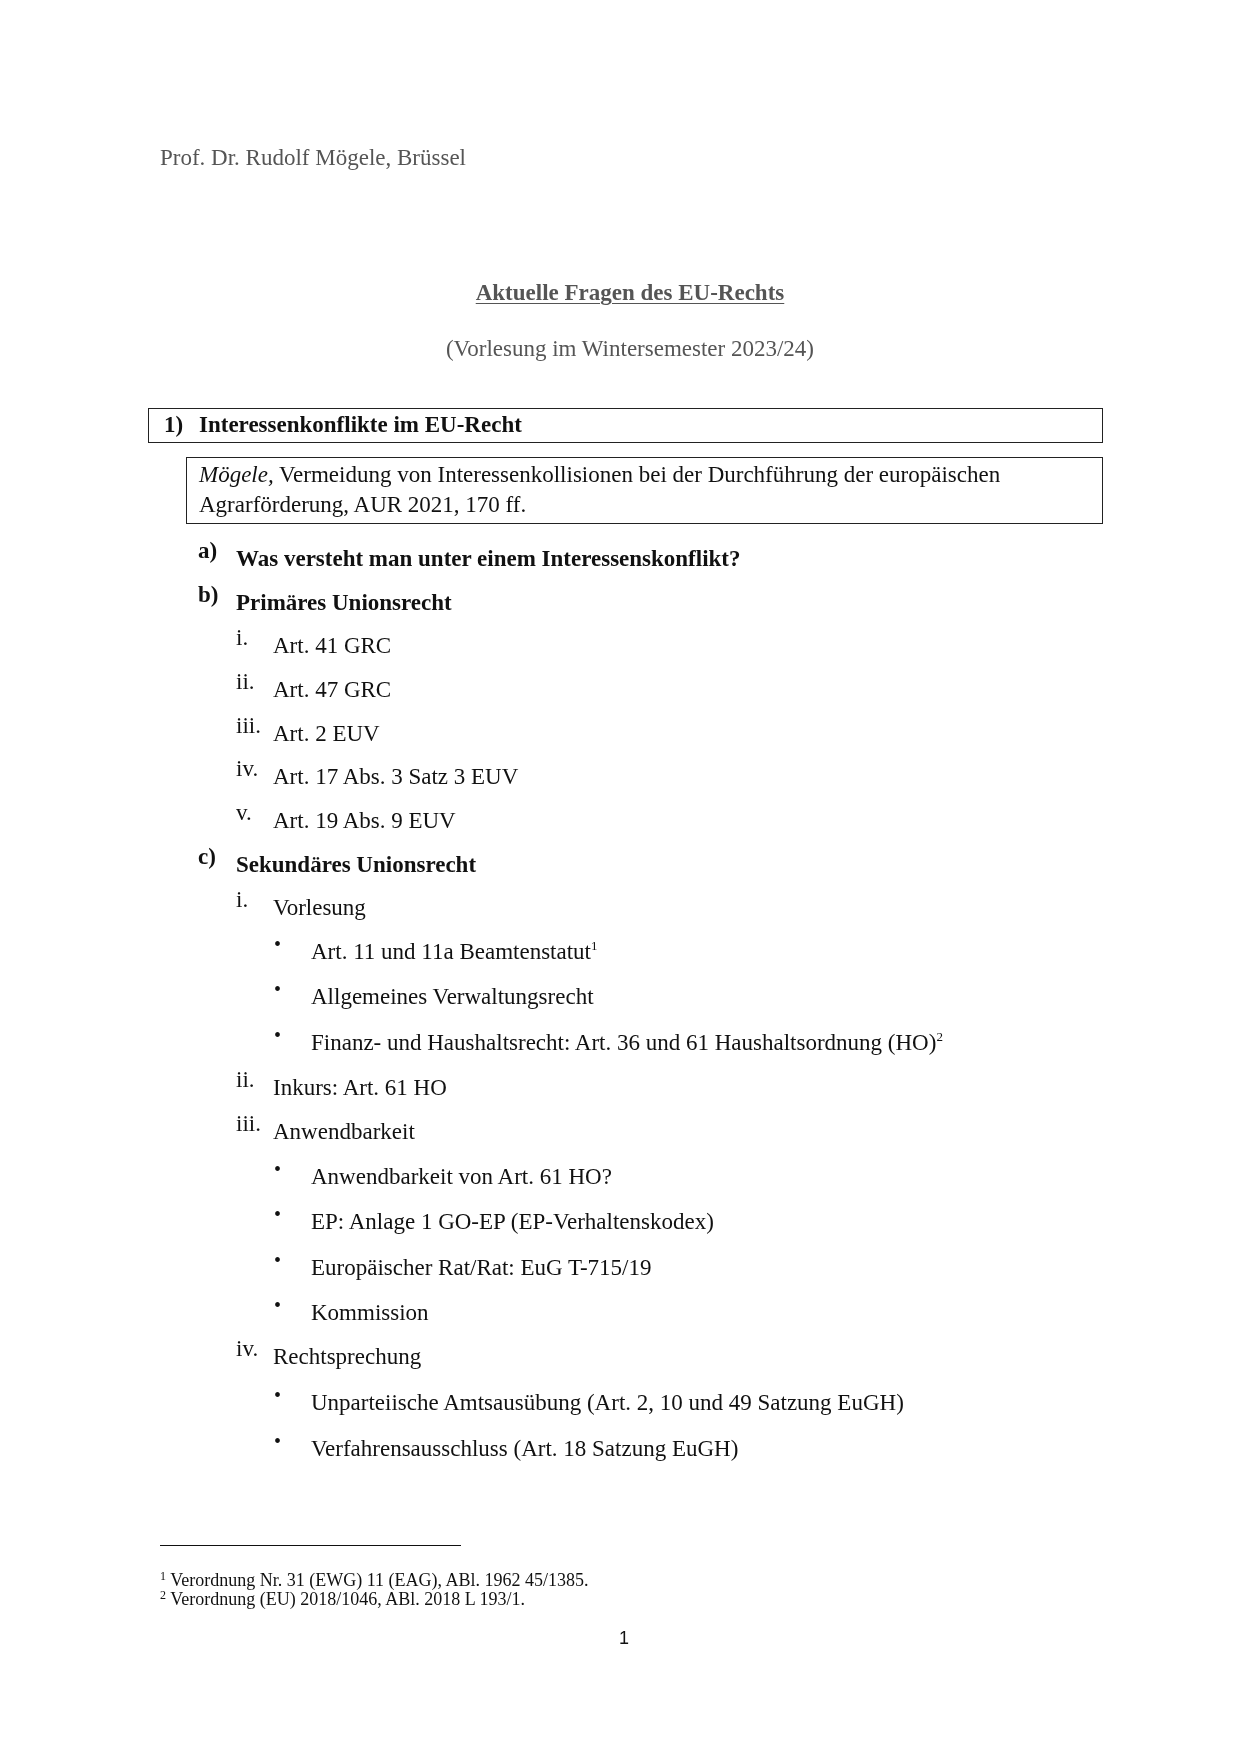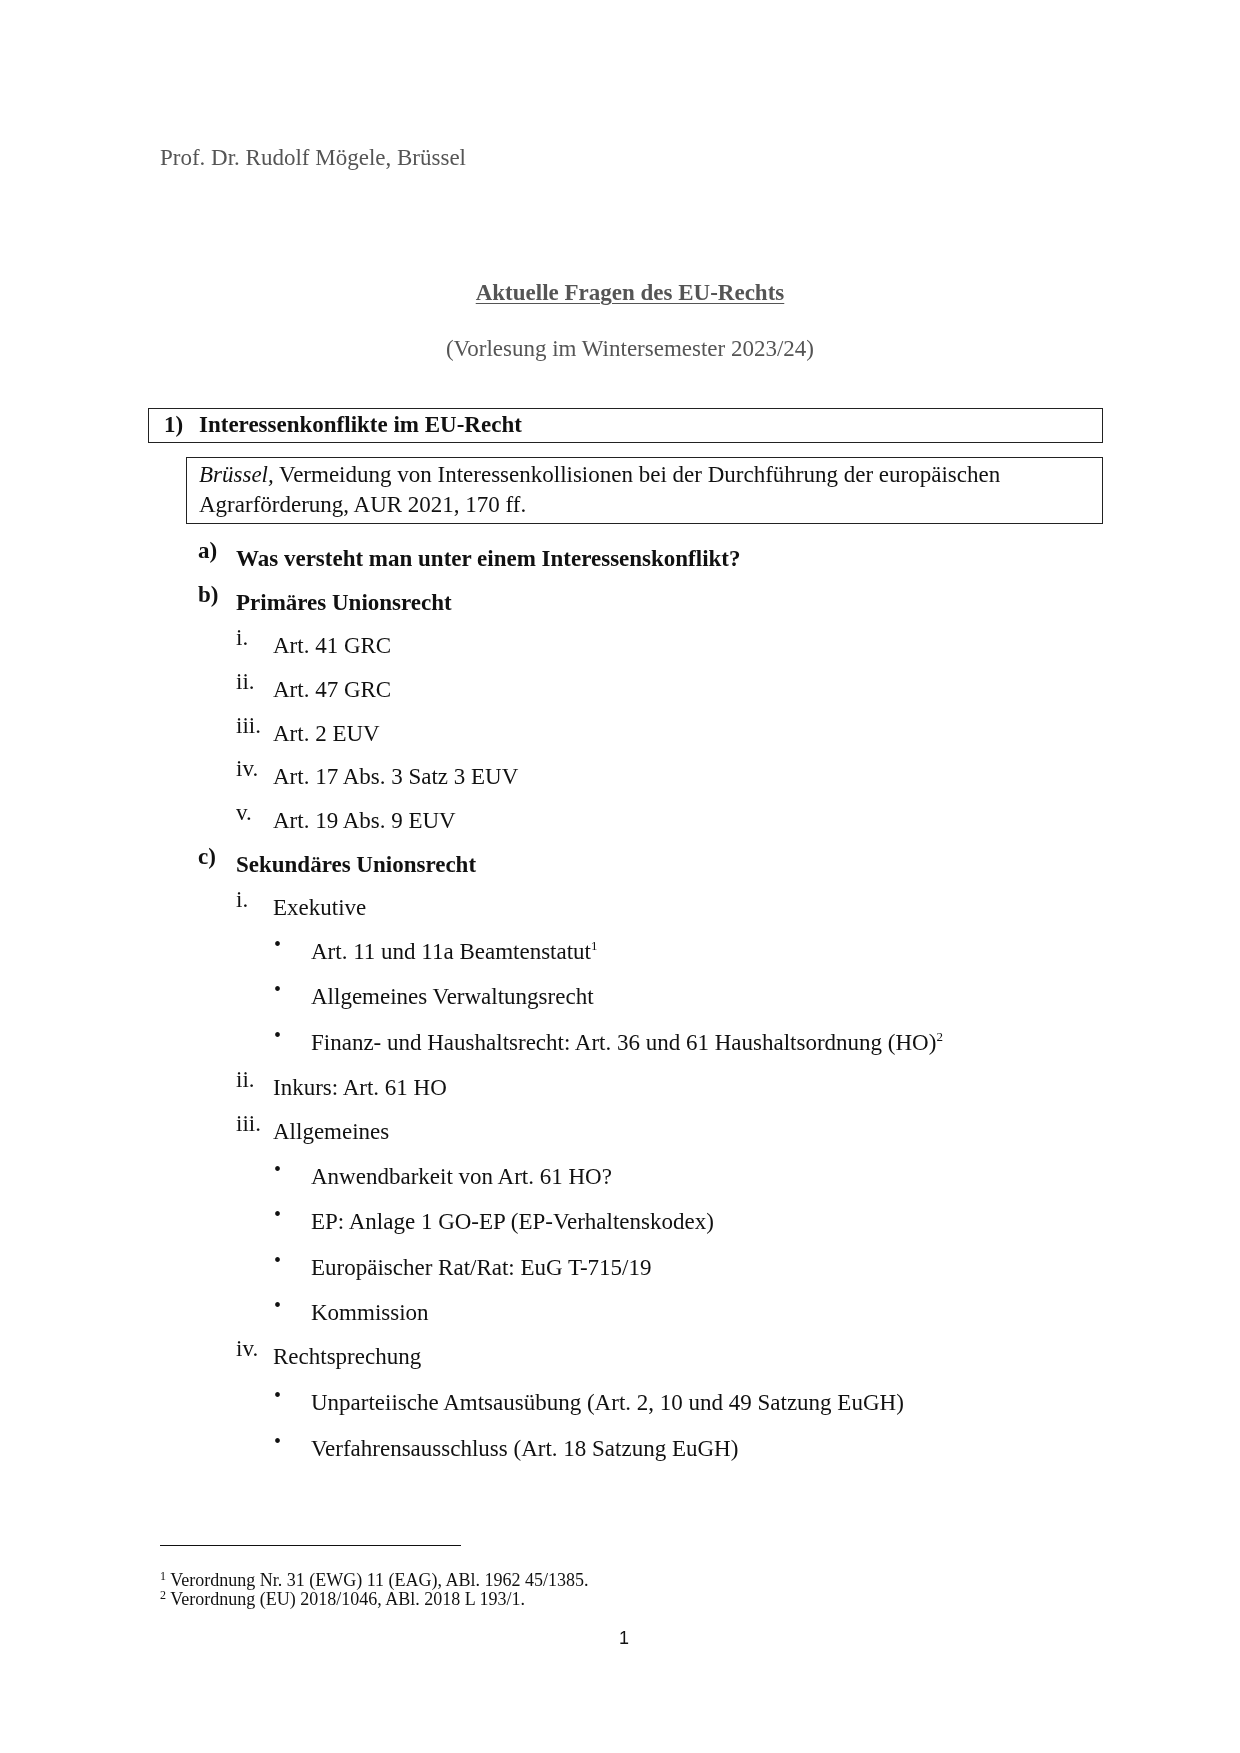--- a/index.html
+++ b/index.html
@@ -38,21 +38,21 @@
 <div class="abs author">Prof. Dr. Rudolf Mögele, Brüssel</div>
 <div class="abs title">Aktuelle Fragen des EU-Rechts</div>
 <div class="abs subtitle">(Vorlesung im Wintersemester 2023/24)</div>
 
 <div class="box1">
   <span class="num">1)</span>
   <span class="txt">Interessenkonflikte im EU-Recht</span>
 </div>
 
 <div class="box2">
-  <div class="txt"><em>Brüssel,</em><span> Vermeidung von Interessenkollisionen bei der Durchführung der europäischen Agrarförderung, AUR 2021, 170 ff.</span></div>
+  <div class="txt"><em>Mögele,</em><span> Vermeidung von Interessenkollisionen bei der Durchführung der europäischen Agrarförderung, AUR 2021, 170 ff.</span></div>
 </div>
 
 <div class="row lvl1" style="top:538px">
   <span class="lbl">a)</span>
   <span class="t">Was versteht man unter einem Interessenskonflikt?</span>
 </div>
 
 <div class="row lvl1" style="top:582px">
   <span class="lbl">b)</span>
   <span class="t">Primäres Unionsrecht</span>
@@ -77,41 +77,41 @@
   <span class="lbl">v.</span>
   <span class="t">Art. 19 Abs. 9 EUV</span>
 </div>
 
 <div class="row lvl1" style="top:844px">
   <span class="lbl">c)</span>
   <span class="t">Sekundäres Unionsrecht</span>
 </div>
 <div class="row lvl2" style="top:887px">
   <span class="lbl">i.</span>
-  <span class="t">Exekutive</span>
+  <span class="t">Vorlesung</span>
 </div>
 <div class="row lvl3" style="top:931px">
   <span class="lbl">•</span>
   <span class="t"><span>Art. 11 und 11a Beamtenstatut</span><sup>1</sup></span>
 </div>
 <div class="row lvl3" style="top:976px">
   <span class="lbl">•</span>
   <span class="t">Allgemeines Verwaltungsrecht</span>
 </div>
 <div class="row lvl3" style="top:1022px">
   <span class="lbl">•</span>
   <span class="t"><span>Finanz- und Haushaltsrecht: Art. 36 und 61 Haushaltsordnung (HO)</span><sup>2</sup></span>
 </div>
 <div class="row lvl2" style="top:1067px">
   <span class="lbl">ii.</span>
   <span class="t">Inkurs: Art. 61 HO</span>
 </div>
 <div class="row lvl2" style="top:1111px">
   <span class="lbl">iii.</span>
-  <span class="t">Allgemeines</span>
+  <span class="t">Anwendbarkeit</span>
 </div>
 <div class="row lvl3" style="top:1156px">
   <span class="lbl">•</span>
   <span class="t">Anwendbarkeit von Art. 61 HO?</span>
 </div>
 <div class="row lvl3" style="top:1201px">
   <span class="lbl">•</span>
   <span class="t">EP: Anlage 1 GO-EP (EP-Verhaltenskodex)</span>
 </div>
 <div class="row lvl3" style="top:1247px">

